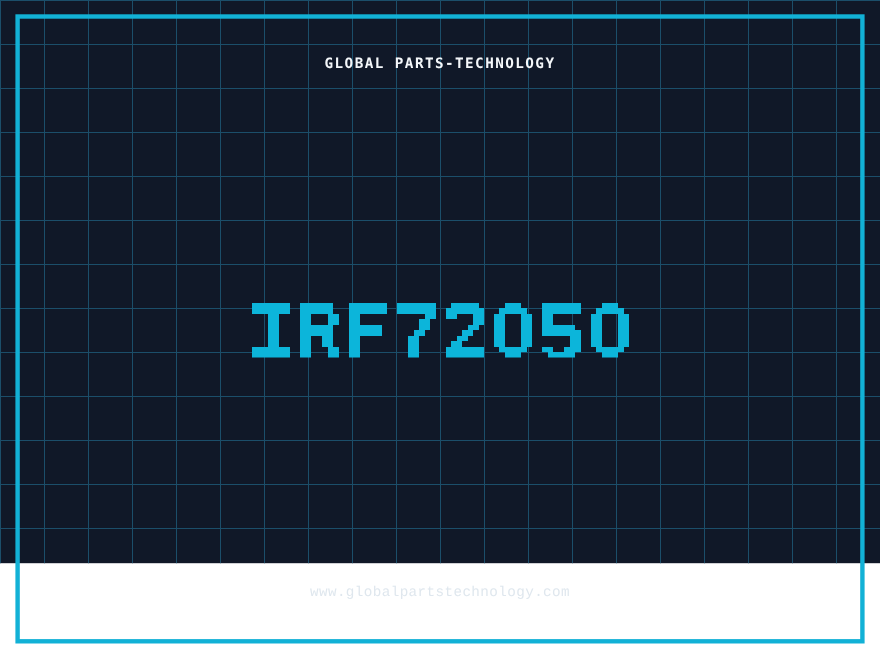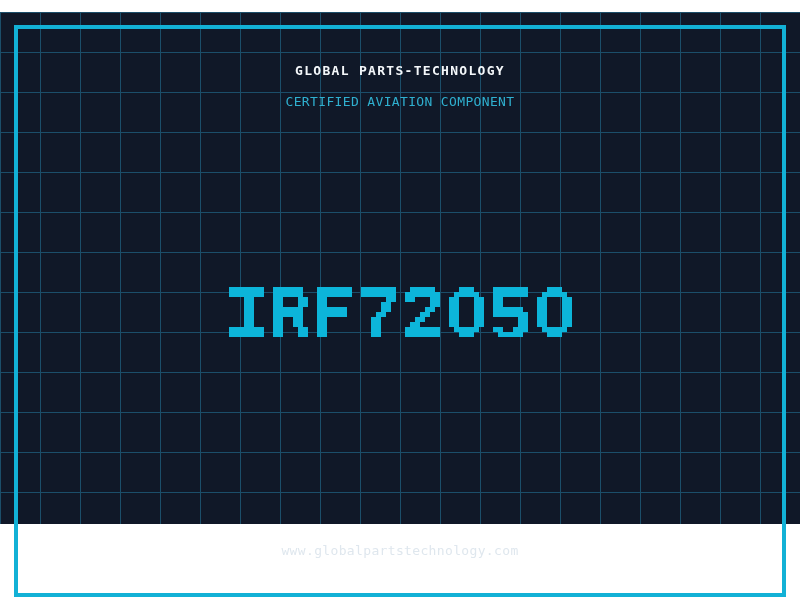--- a/index.html
+++ b/index.html
@@ -14,21 +14,20 @@
   }
   * { margin: 0; padding: 0; box-sizing: border-box; }
   html, body { width: 800px; height: 600px; overflow: hidden; }
   body { font-family: "DejaVu Sans Mono", "Liberation Mono", monospace; }
 
   .screen {
     position: relative;
     width: 800px;
     height: 512px;
     background-color: var(--bg);
-    margin-top: 12px;
   }
   .grid-bg {
     position: absolute;
     inset: 0;
     background-image:
       linear-gradient(to right, var(--grid-line) 1px, transparent 1px),
       linear-gradient(to bottom, var(--grid-line) 1px, transparent 1px);
     background-size: 40px 40px;
   }
   .frame {
@@ -73,39 +72,39 @@
     width: 800px;
     text-align: center;
     line-height: 0;
   }
   .part-value svg { display: inline-block; }
   .url {
     top: 531px;
     font-size: 13px;
     letter-spacing: 0.35px;
     color: var(--site);
+    font-family: Liberation Mono, monospace;
   }
   .sr-only {
     position: absolute;
     width: 1px; height: 1px;
     overflow: hidden;
     clip: rect(0 0 0 0);
     white-space: nowrap;
   }
 </style>
 </head>
 <body>
 
 <div class="screen">
   <div class="grid-bg"></div>
   <div class="frame"></div>
 
   <div class="text-line company">GLOBAL PARTS-TECHNOLOGY</div>
 
-  <div class="text-line cert">CERTIFIED AVIATION COMPONENT</div>
 
 
   <div class="part-value">
     <svg id="pn-svg" xmlns="http://www.w3.org/2000/svg" shape-rendering="crispEdges" aria-hidden="true" width="343" height="50" viewBox="0 0 343 50">
         <rect x="0" y="0" width="35" height="5" fill="#0cb5da"></rect>
         <rect x="0" y="5" width="35" height="5" fill="#0cb5da"></rect>
         <rect x="15" y="10" width="10" height="5" fill="#0cb5da"></rect>
         <rect x="15" y="15" width="10" height="5" fill="#0cb5da"></rect>
         <rect x="15" y="20" width="10" height="5" fill="#0cb5da"></rect>
         <rect x="15" y="25" width="10" height="5" fill="#0cb5da"></rect>

